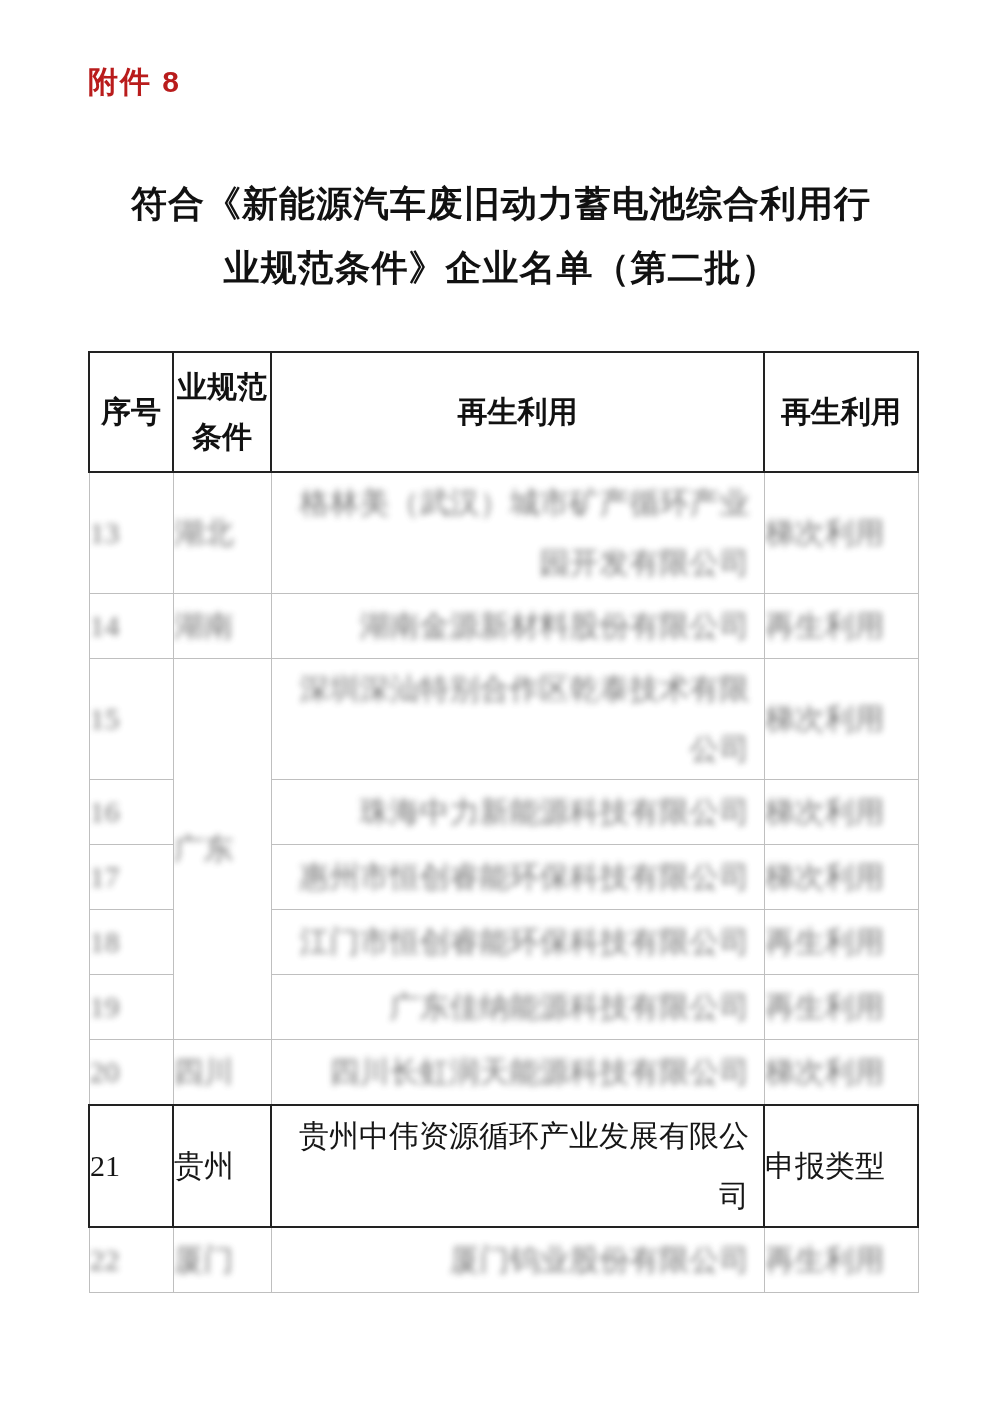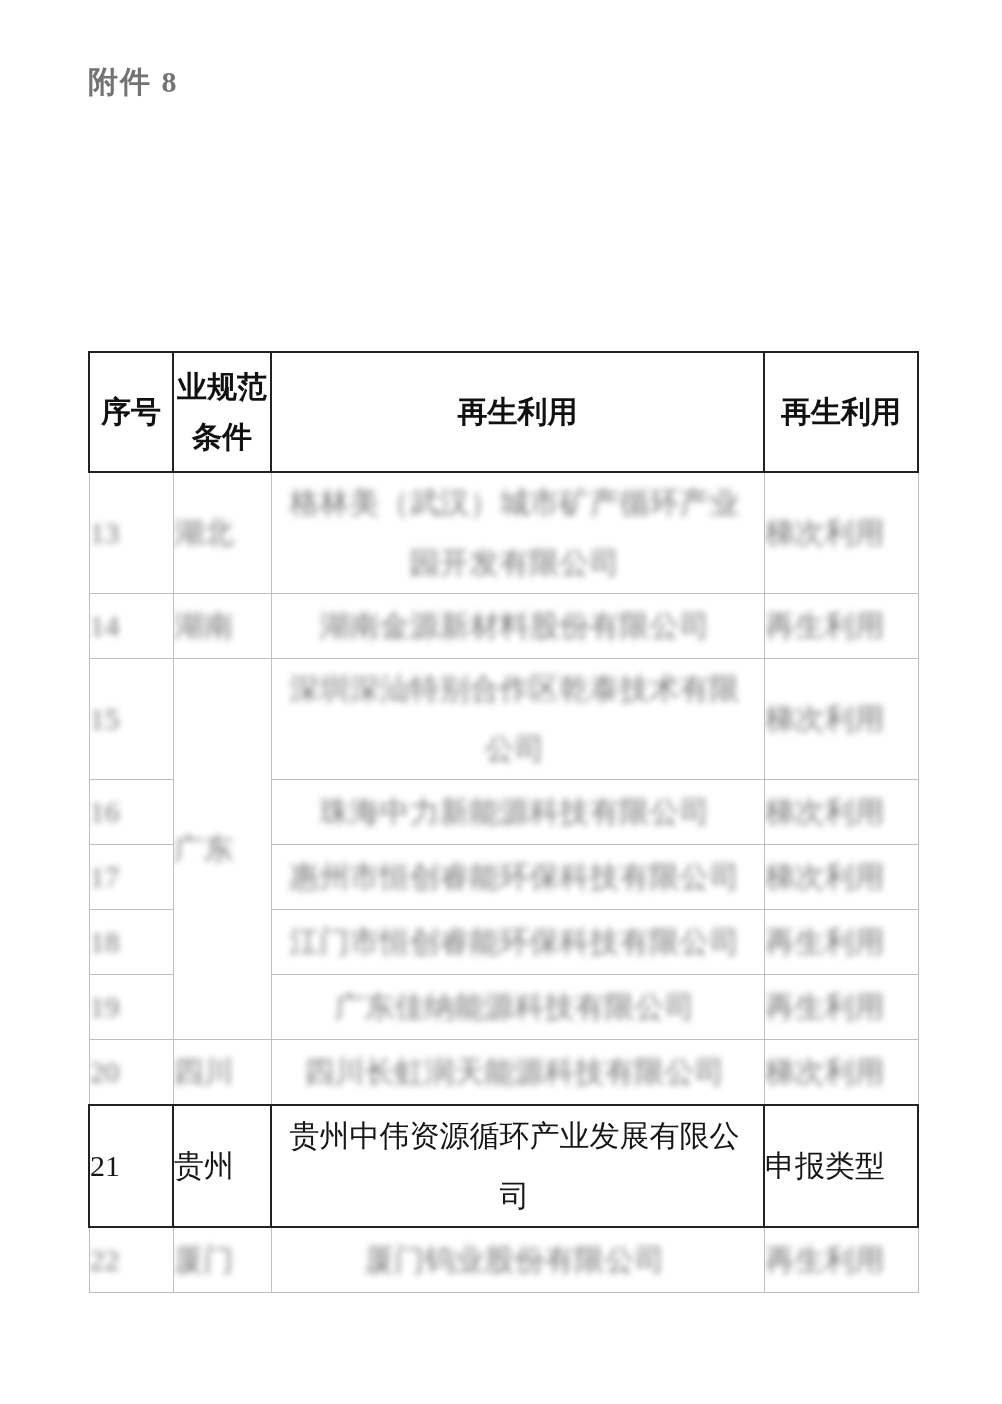--- a/index.html
+++ b/index.html
@@ -13,25 +13,25 @@
     height: 1404px;
     background: var(--bg, #ffffff);
     overflow: hidden;
     font-family: "Liberation Serif", "DejaVu Serif", serif;
     color: var(--text, #1a1a1a);
   }
   .attachment-label {
     position: absolute;
     left: 88px;
     top: 62px;
-    font-family: Liberation Serif, serif;
+    font-family: Liberation Sans, sans-serif;
     font-size: 30px;
     font-weight: 600;
     letter-spacing: 2px;
-    color: #737373;
+    color: #b91c1c;
   }
   .doc-title {
     position: absolute;
     top: 172px;
     left: 0;
     width: 100%;
     text-align: center;
     font-size: 36px;
     font-weight: 700;
     line-height: 64px;
@@ -62,21 +62,21 @@
   }
   td {
     height: 64px;
     font-size: 30px;
   }
   td.c-index, td.c-region, td.c-type {
     text-align: left;
     line-height: 38px;
   }
   td.c-company {
-    text-align: center;
+    text-align: right;
     padding: 0 14px 0 8px;
     line-height: 60px;
   }
   tr.sharp td {
     border: 2px solid var(--border-sharp, #222222);
     color: #161616;
   }
   tr.blurred td {
     border: 1px solid var(--border-blur, #bfbfbf);
     color: var(--text-blur, #4d4d4d);
@@ -92,20 +92,24 @@
     display: inline;
   }
 </style>
 </head>
 <body>
 
 <div class="page" style="--bg: #ffffff; --text: #1a1a1a; --border-sharp: #222222; --border-blur: #bfbfbf; --text-blur: #4d4d4d;">
 
   <div class="attachment-label">附件 8</div>
 
+  <div class="doc-title">
+    <div>符合《新能源汽车废旧动力蓄电池综合利用行</div>
+    <div>业规范条件》企业名单（第二批）</div>
+  </div>
 
   <table class="enterprise-table">
     <colgroup>
       <col style="width:84px">
       <col style="width:98px">
       <col style="width:493px">
       <col style="width:154px">
     </colgroup>
     <thead>
       <tr>

